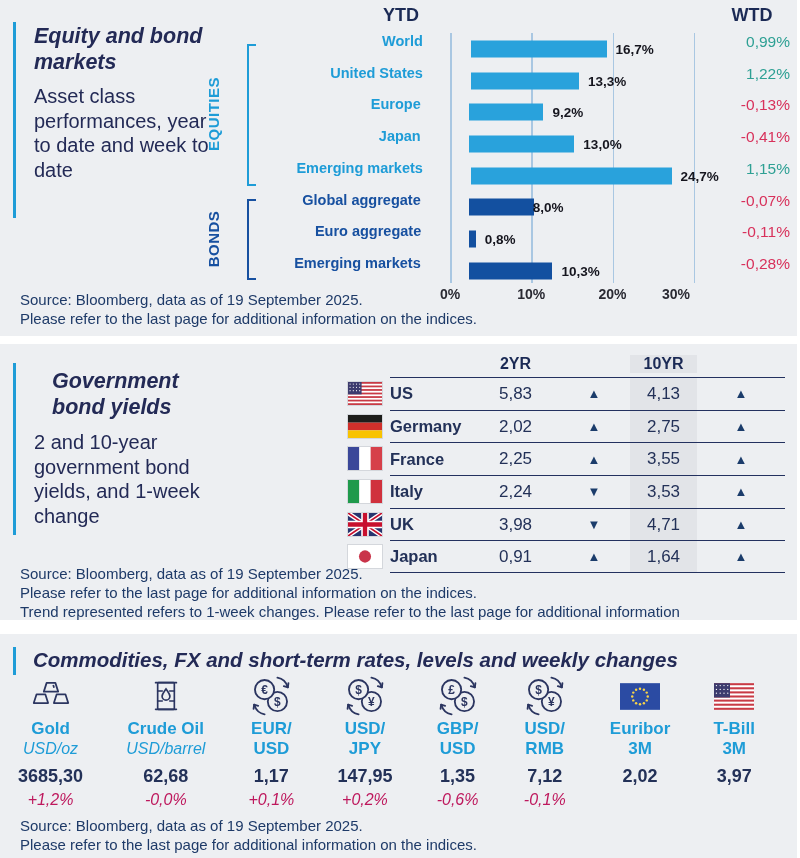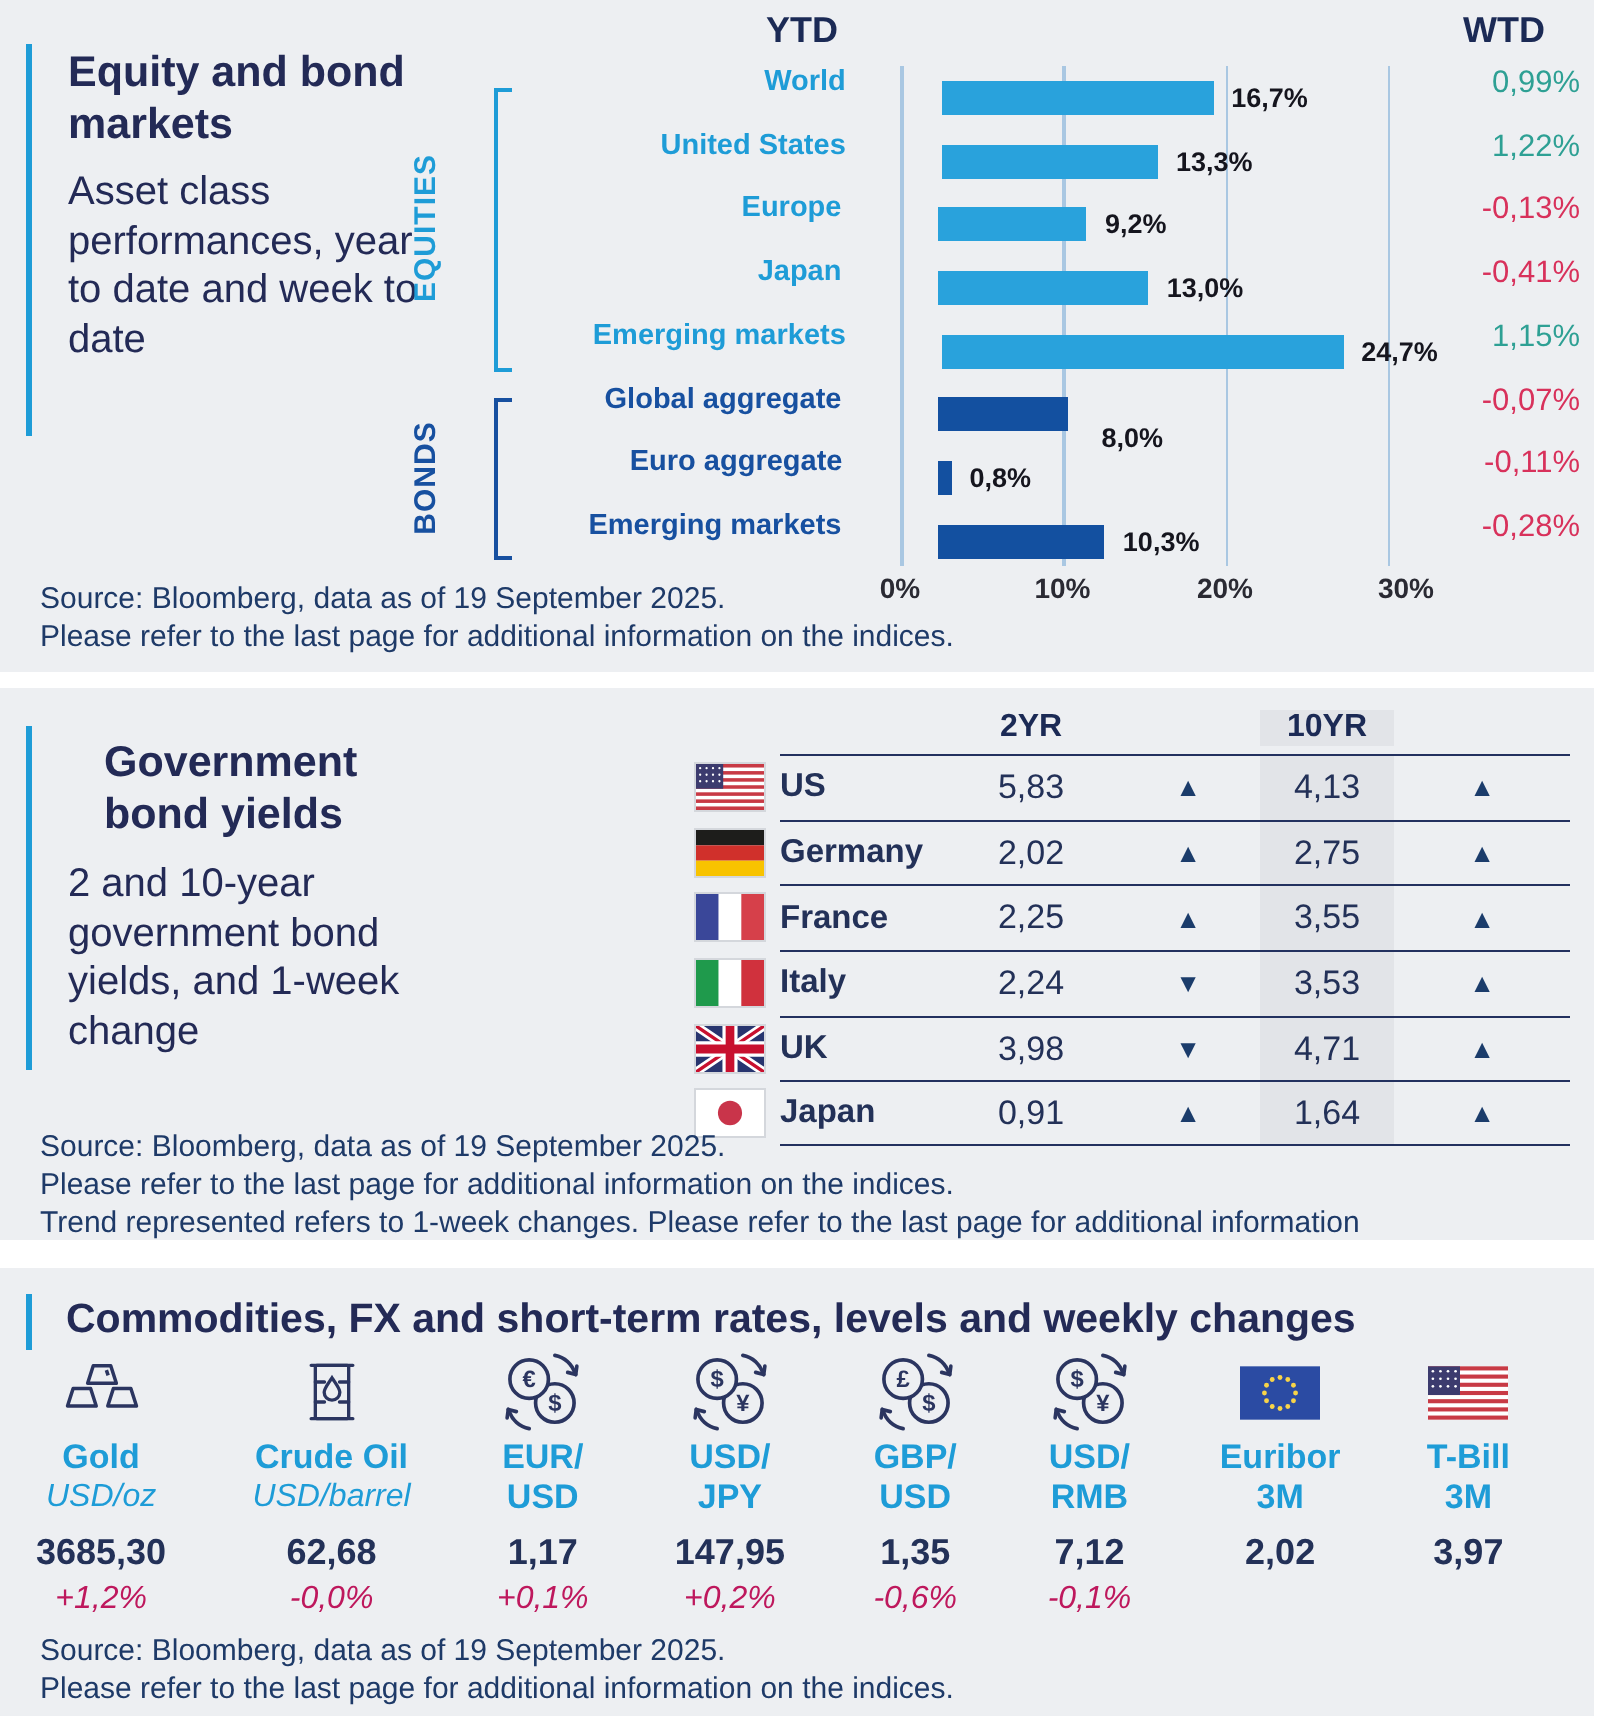--- a/index.html
+++ b/index.html
@@ -3,21 +3,21 @@
 <meta charset="utf-8">
 <style>
   html,body{margin:0;padding:0;background:#ffffff;}
   body{width:800px;height:858px;position:relative;font-family:"Liberation Sans",sans-serif;
        -webkit-font-smoothing:antialiased;}
   .panel{position:absolute;left:0;width:797px;background:#EDEFF2;}
   #panel-markets{top:0;height:336px;}
   #panel-bonds{top:344px;height:276px;}
   #panel-fx{top:634px;height:224px;}
   .accent{position:absolute;width:3px;background:#1E9CD7;}
-  .sec-title{position:absolute;font-weight:bold;color:#232A56;font-size:21.5px;line-height:26px;}
+  .sec-title{position:absolute;font-weight:bold;color:#232A56;font-size:21.5px;line-height:26px;font-style:italic;}
   .sec-sub{position:absolute;color:#232A56;font-size:20px;line-height:24.5px;}
   .src{position:absolute;color:#1E3A68;font-size:15px;line-height:19px;}
   
   #ytd-header,#wtd-header{position:absolute;top:5px;transform:translateX(-50%);
     font-weight:bold;font-size:18px;color:#1B2A55;}
   #ytd-header{left:401px;text-align:right;} #wtd-header{left:752px;}
   #equity-chart{position:absolute;left:250px;top:33px;width:540px;height:252px;}
   .gridline{position:absolute;top:0;height:250px;width:1.5px;background:#A9C7E2;}
   .chart-row{position:absolute;left:0;width:540px;display:flex;align-items:flex-start;gap:36px;}
   .cat-label{width:190px;text-align:right;font-weight:bold;font-size:14.5px;padding-right:2px;box-sizing:border-box;}
@@ -80,21 +80,21 @@
   <div class="bracket bracket-bonds" style="left:247px;top:199px;height:81px;"></div>
 
   <div id="equity-chart">
       <div class="gridline" style="left: 200px;"></div>
       <div class="axis-tick" style="left: 200px;">0%</div>
       <div class="gridline" style="left: 281.25px;"></div>
       <div class="axis-tick" style="left: 281.25px;">10%</div>
       <div class="gridline" style="left: 362.5px;"></div>
       <div class="axis-tick" style="left: 362.5px;">20%</div>
       <div class="gridline" style="left: 443.75px;"></div>
-      <div class="axis-tick" style="left: 453px;">30%</div>
+      <div class="axis-tick" style="left: 426px;">30%</div>
       <div class="chart-row" style="top: 0px; height: 31.7px;">
         <div class="cat-label cat-equities">World</div>
         <div class="bar-track">
           <div class="bar bar-equities" style="width: 135.688px;"></div>
           <div class="bar-val" style="left: 144.688px;">16,7%</div>
         </div>
         <div class="wtd-cell wtd-positive">0,99%</div>
       </div>
       <div class="chart-row" style="top: 31.7px; height: 31.7px;">
         <div class="cat-label cat-equities">United States</div>
@@ -125,21 +125,21 @@
         <div class="bar-track">
           <div class="bar bar-equities" style="width: 200.688px;"></div>
           <div class="bar-val" style="left: 209.688px;">24,7%</div>
         </div>
         <div class="wtd-cell wtd-positive">1,15%</div>
       </div>
       <div class="chart-row" style="top: 158.5px; height: 31.7px;">
         <div class="cat-label cat-bonds">Global aggregate</div>
         <div class="bar-track">
           <div class="bar bar-bonds" style="width: 65px;"></div>
-          <div class="bar-val" style="left: 82px; margin-top: 12px;">8,0%</div>
+          <div class="bar-val" style="left: 64px;">8,0%</div>
         </div>
         <div class="wtd-cell wtd-negative">-0,07%</div>
       </div>
       <div class="chart-row" style="top: 190.2px; height: 31.7px;">
         <div class="cat-label cat-bonds">Euro aggregate</div>
         <div class="bar-track">
           <div class="bar bar-bonds" style="width: 6.5px;"></div>
           <div class="bar-val" style="left: 15.5px;">0,8%</div>
         </div>
         <div class="wtd-cell wtd-negative">-0,11%</div>

